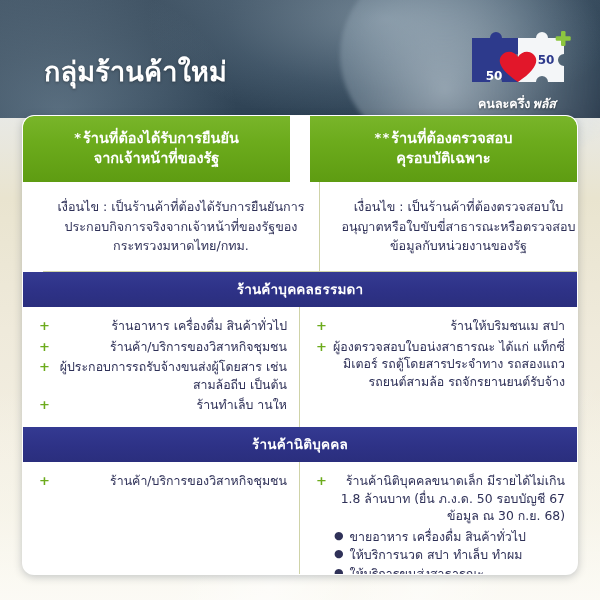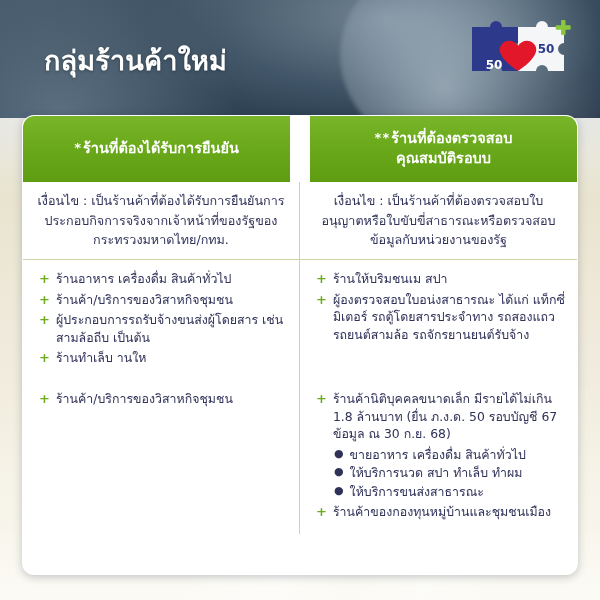--- a/index.html
+++ b/index.html
@@ -61,21 +61,21 @@
     width: 600px; height: 210px;
     background:
       linear-gradient(115deg, rgba(255,255,255,0.00) 38%, rgba(255,255,255,0.50) 52%, rgba(255,255,255,0.00) 64%),
       linear-gradient(115deg, rgba(255,255,255,0.00) 62%, rgba(255,255,255,0.38) 74%, rgba(255,255,255,0.00) 86%),
       linear-gradient(180deg, rgba(244,242,230,0) 0%, rgba(248,246,236,0.65) 58%, rgba(252,251,246,0.9) 100%);
   }
 
   
   .header {
     position: absolute;
-    left: 0; top: 5px;
+    left: 0; top: 16px;
     width: 600px; height: 118px;
     z-index: 5;
   }
 
   .page-title {
     position: absolute;
     left: 44px; top: 40px;
     font-size: 27px;
     font-weight: 700;
     color: #ffffff;
@@ -151,22 +151,23 @@
     font-size: 13px;
     vertical-align: top;
     letter-spacing: 1px;
     margin-right: 1px;
   }
 
   
   .cond-row {
     display: flex;
     width: 100%;
-    height: 78px;
+    height: 90px;
     border-bottom: 1px solid #cfd3a8;
+    margin-left: 20px;
   }
   .cond-cell {
     flex: 1 1 50%;
     display: flex;
     align-items: center;
     justify-content: center;
     text-align: center;
     font-size: 12.6px;
     line-height: 1.55;
     color: #2f3158;
@@ -207,21 +208,21 @@
     line-height: 1.42;
     color: #2f3158;
   }
   .plus-icon {
     color: #6cab1c;
     font-weight: 700;
     font-size: 13px;
     line-height: 1.35;
     flex: 0 0 auto;
   }
-  .bullet-text { flex: 1 1 auto; }
+  .bullet-text { flex: 1 1 auto; text-align: right; }
 
   
   .sub-list {
     list-style: none;
     margin: 2px 0 2px 18px;
   }
   .sub-item {
     display: flex;
     align-items: flex-start;
     gap: 6px;
@@ -264,44 +265,49 @@
         <text x="32" y="50" font-family="DejaVu Sans, sans-serif" font-size="12" font-weight="bold" fill="#ffffff" text-anchor="middle">50</text>
 
         <text x="84" y="34" font-family="DejaVu Sans, sans-serif" font-size="12" font-weight="bold" fill="#2d3a8c" text-anchor="middle">50</text>
 
         <g fill="#8cc63f">
           <rect x="99" y="1" width="4.5" height="15" rx="1.2"></rect>
           <rect x="93.7" y="6.2" width="15" height="4.5" rx="1.2"></rect>
         </g>
       </svg>
     </div>
+    <div class="logo-wordmark">
+      <span>คนละครึ่ง</span><span class="logo-plus-word">พลัส</span>
+    </div>
   </div>
 </div>
 
 <div class="card">
 
   <div class="col-heads">
     <div class="col-head">
       <div>
         <span class="star">*</span><span>ร้านที่ต้องได้รับการยืนยัน</span><br>
+        <span>จากเจ้าหน้าที่ของรัฐ</span>
       </div>
     </div>
     <div class="col-head">
       <div>
         <span class="star">**</span><span>ร้านที่ต้องตรวจสอบ</span><br>
-        <span>คุณสมบัติรอบบ</span>
+        <span>คุรอบบัติเฉพาะ</span>
       </div>
     </div>
   </div>
 
   <div class="cond-row">
     <div class="cond-cell left">เงื่อนไข : เป็นร้านค้าที่ต้องได้รับการยืนยันการประกอบกิจการจริงจากเจ้าหน้าที่ของรัฐของกระทรวงมหาดไทย/กทม.</div>
     <div class="cond-cell">เงื่อนไข : เป็นร้านค้าที่ต้องตรวจสอบใบอนุญาตหรือใบขับขี่สาธารณะหรือตรวจสอบข้อมูลกับหน่วยงานของรัฐ</div>
   </div>
 
+  <div class="section-bar">ร้านค้าบุคคลธรรมดา</div>
 
   <div class="list-row row-band-1">
     <div class="list-cell left">
       <div class="bullet-item">
         <span class="plus-icon">+</span>
         <span class="bullet-text">ร้านอาหาร เครื่องดื่ม สินค้าทั่วไป</span>
       </div>
       <div class="bullet-item">
         <span class="plus-icon">+</span>
         <span class="bullet-text">ร้านค้า/บริการของวิสาหกิจชุมชน</span>
@@ -321,20 +327,21 @@
         <span class="plus-icon">+</span>
         <span class="bullet-text">ร้านให้บริมชนเม สปา</span>
       </div>
       <div class="bullet-item">
         <span class="plus-icon">+</span>
         <span class="bullet-text">ผู้องตรวจสอบใบอน่งสาธารณะ ได้แก่ แท็กซี่มิเตอร์ รถตู้โดยสารประจำทาง รถสองแถว รถยนต์สามล้อ รถจักรยานยนต์รับจ้าง</span>
       </div>
     </div>
   </div>
 
+  <div class="section-bar">ร้านค้านิติบุคคล</div>
 
   <div class="list-row row-band-2">
     <div class="list-cell left">
       <div class="bullet-item">
         <span class="plus-icon">+</span>
         <span class="bullet-text">ร้านค้า/บริการของวิสาหกิจชุมชน</span>
       </div>
     </div>
 
     <div class="list-cell">

